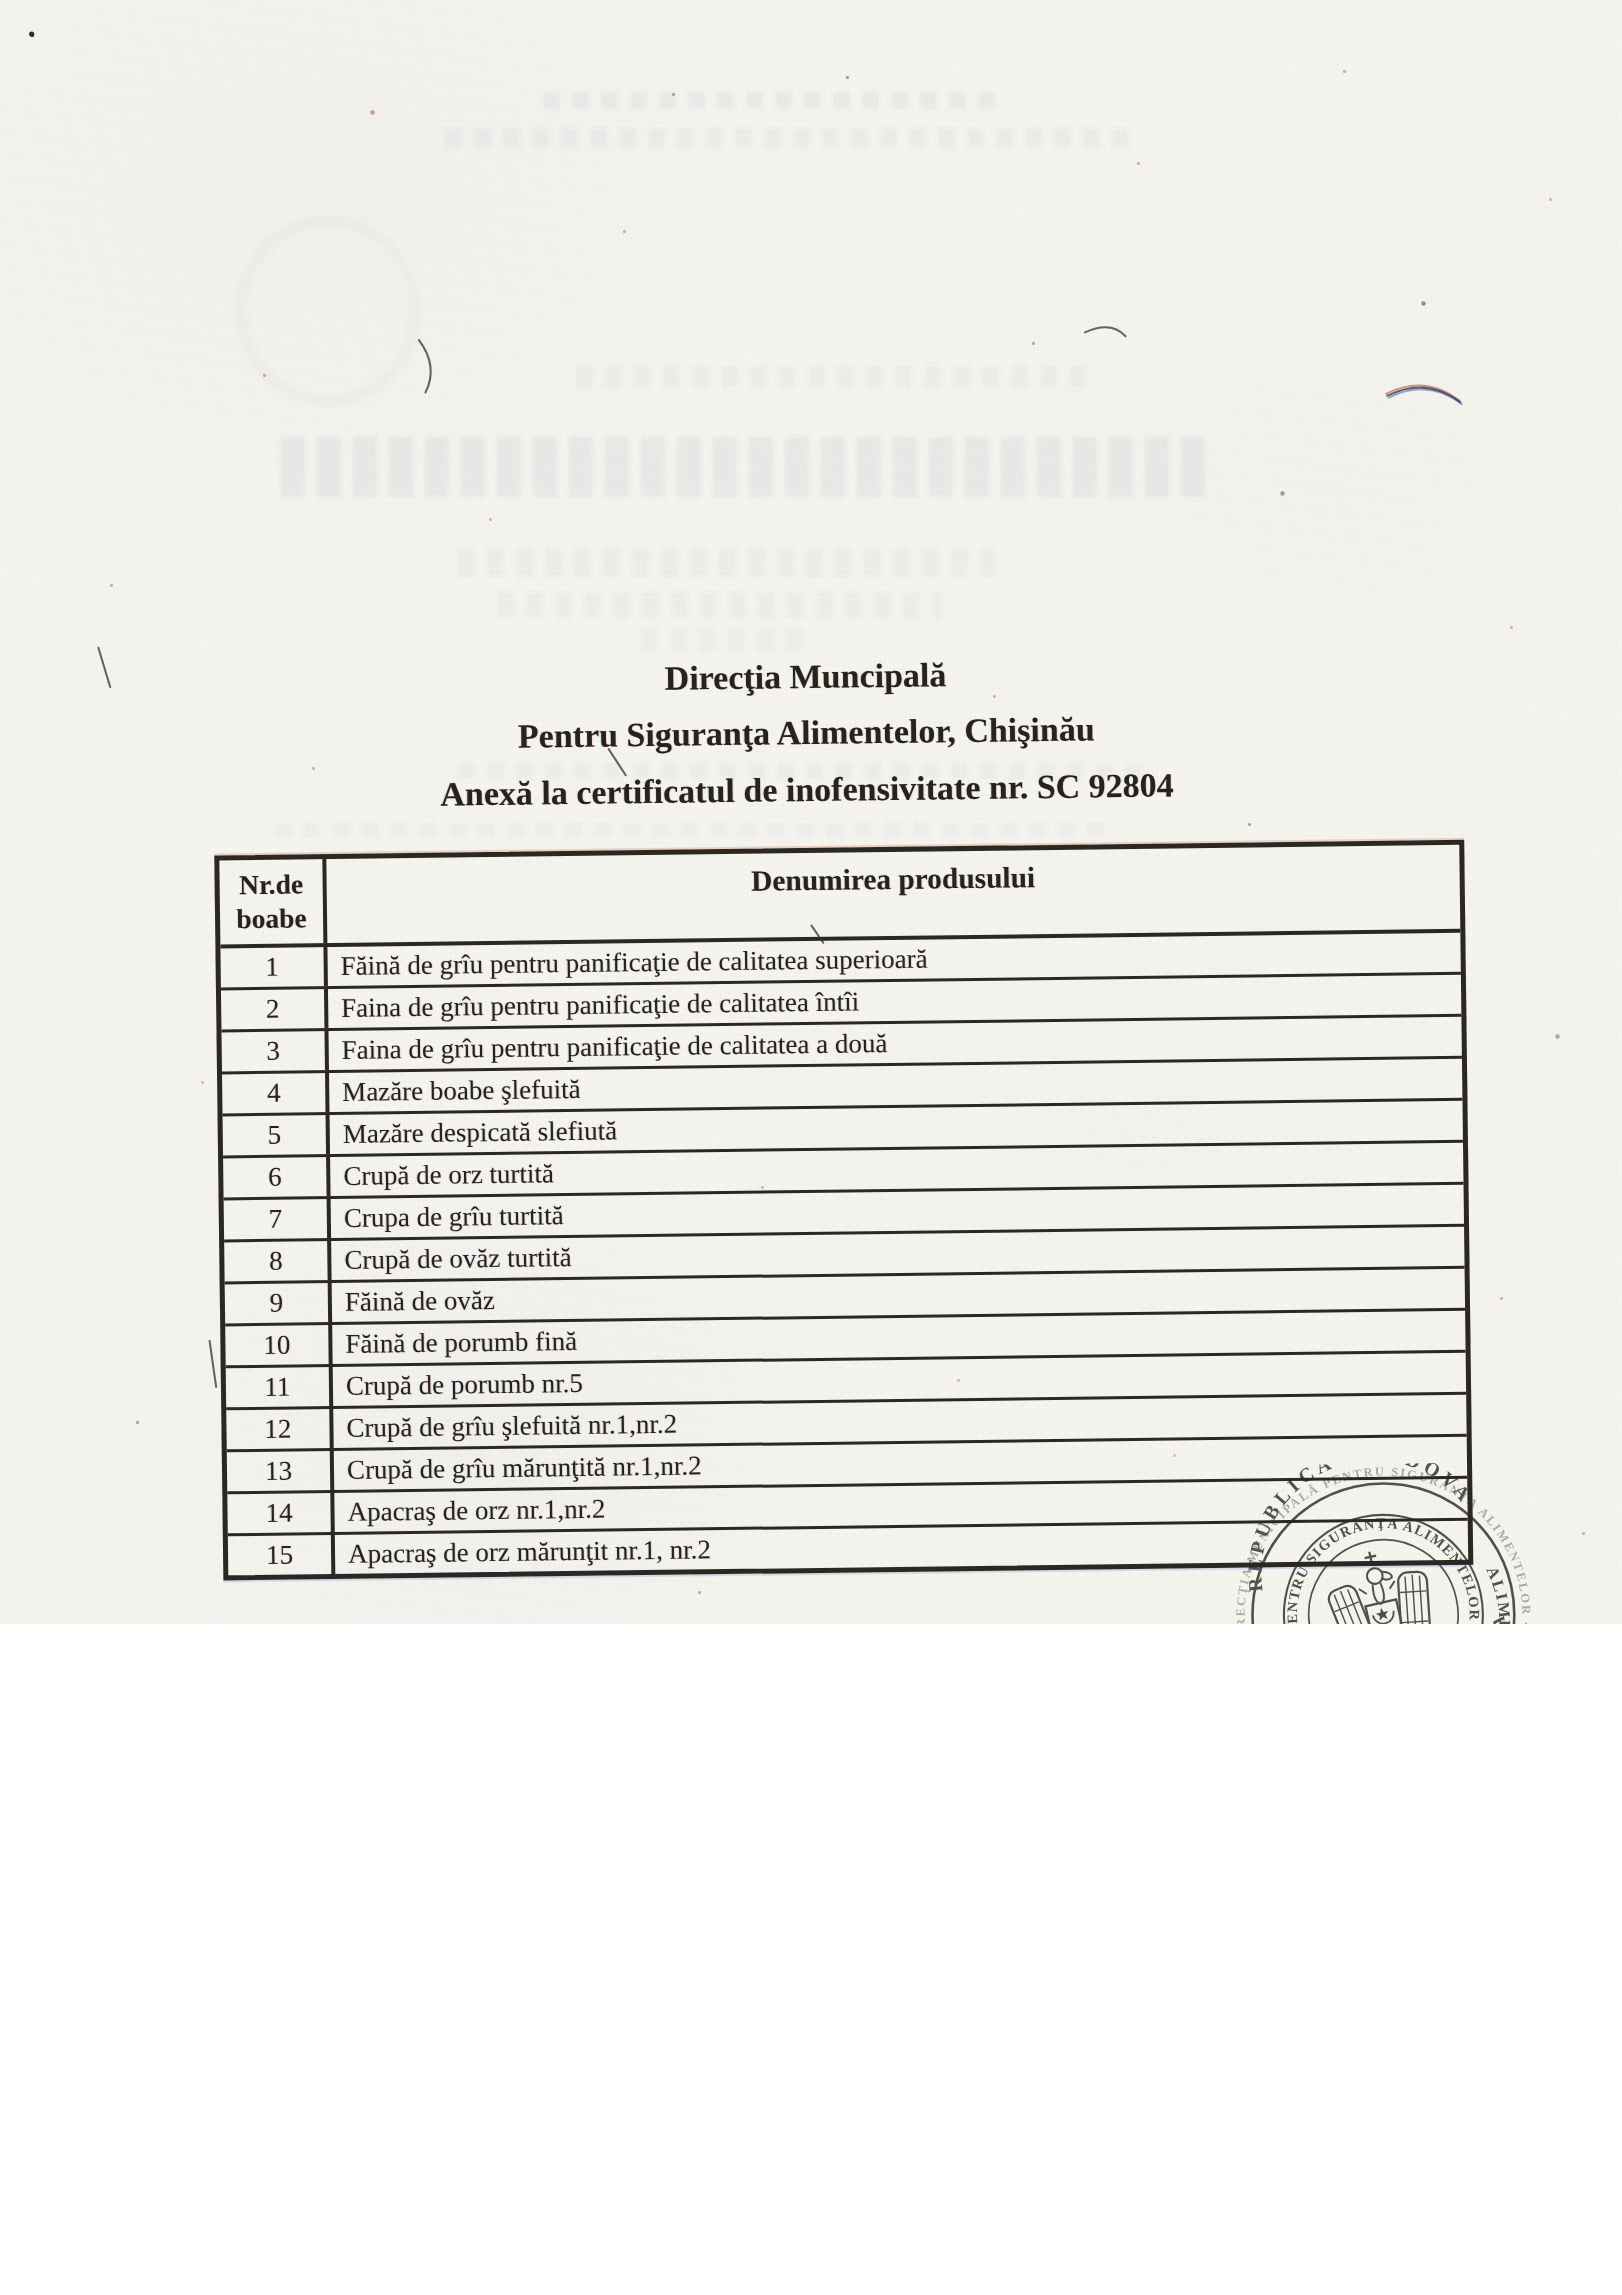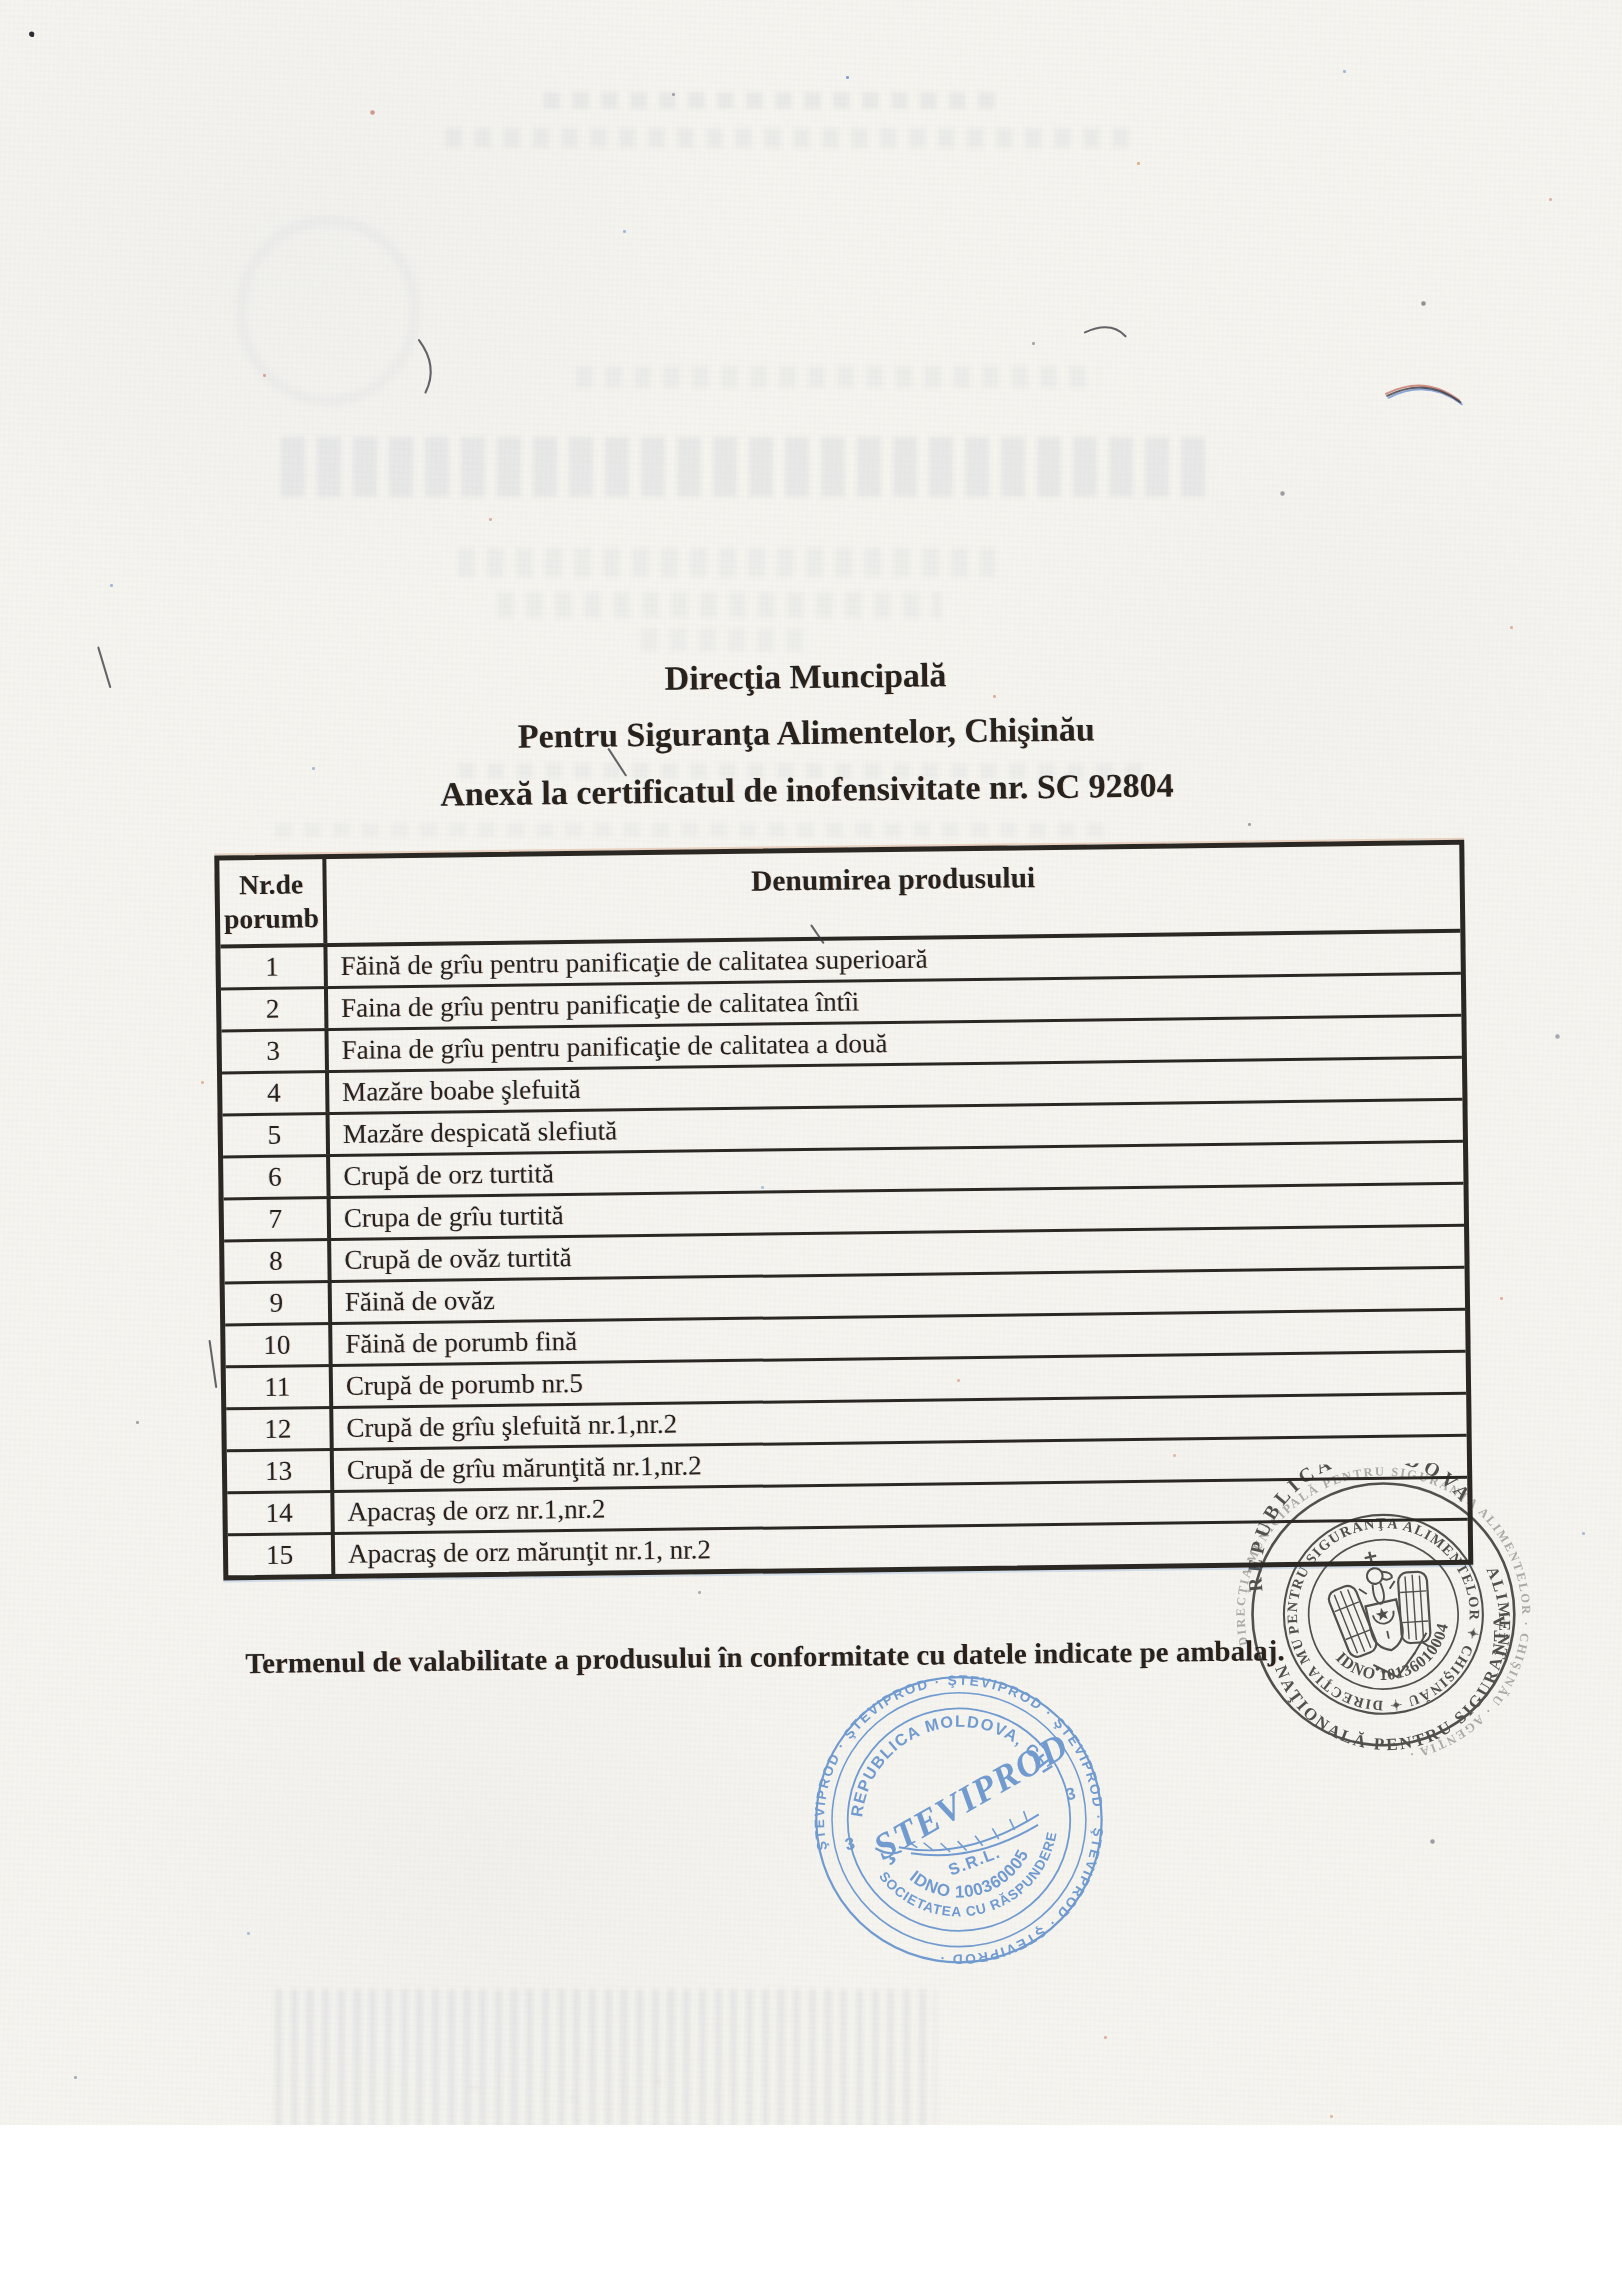--- a/index.html
+++ b/index.html
@@ -1,17 +1,17 @@
 <!DOCTYPE html>
 <html style="font-size:10.5px"><head>
 <meta charset="utf-8">
 <style>
   html,body{margin:0;padding:0;}
   body{width:1623px;height:2295px;font-family:"Liberation Serif",serif;}
-  .page{position:relative;width:1623px;height:2125px;overflow:hidden;
+  .page{position:relative;width:1623px;height:1624px;overflow:hidden;
     background:
       radial-gradient(785px 589px at 18% 12%, rgba(205,210,222,0.10), transparent 60%),
       radial-gradient(589px 458px at 82% 30%, rgba(216,220,228,0.08), transparent 60%),
       radial-gradient(654px 523px at 30% 88%, rgba(204,208,220,0.10), transparent 60%),
       radial-gradient(458px 327px at 70% 70%, rgba(222,224,230,0.07), transparent 60%),
       #f5f4ef;
   }
   .page::before{content:"";position:absolute;inset:0;
     background:
       repeating-linear-gradient(92deg, rgba(120,125,140,0.016) 0 2px, transparent 2px 4.6px),
@@ -175,21 +175,21 @@
           <path d="M160,270 l-16,-12 M185,276 l-15,-13 M210,279 l-14,-14 M235,278 l-13,-15 M260,272 l-11,-16 M285,263 l-9,-17 M310,250 l-7,-17 M330,238 l-5,-16" stroke-width="2.4"></path>
           <path d="M96,268 q22,14 40,6" stroke-width="3.4"></path>
         </g>
       </g>
     </svg>
 
     <div class="ptable doc-text">
       <div class="thead">
         <div class="th-nr">
           <div>Nr.de</div>
-          <div>porumb</div>
+          <div>boabe</div>
         </div>
         <div class="th-name">Denumirea produsului</div>
       </div>
       <div class="tbody">
 
       <div class="trow">
           <div class="td-nr">1</div>
           <div class="td-name">Făină de grîu pentru panificaţie de calitatea superioară</div>
         </div>
           <div class="trow">

